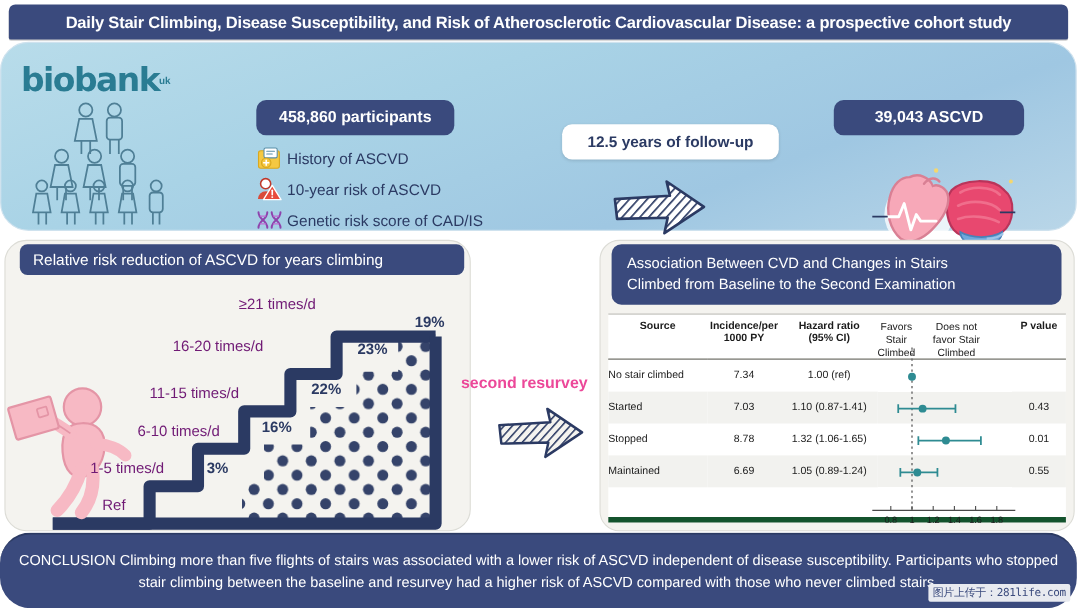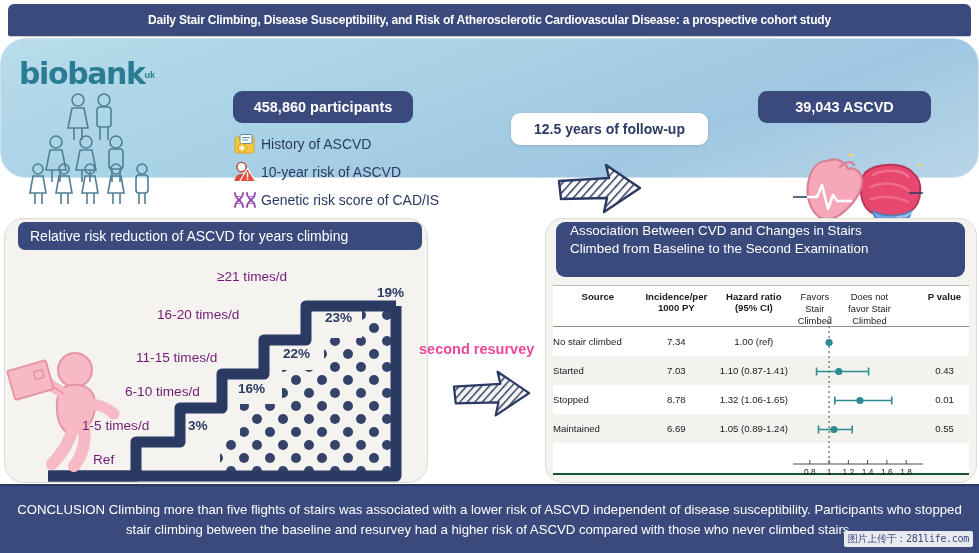--- a/index.html
+++ b/index.html
@@ -11,28 +11,28 @@
     position:relative;
   }
   .page { position:relative; width:979px; height:553px; }
 
   
   .title-bar {
     position:absolute; left:8px; top:4px; width:963px; height:32px;
     background:#3a4a7d;
     border-radius:6px 6px 2px 2px;
     display:flex; align-items:center; justify-content:center;
-    color:#ffffff; font-size:12px; font-weight:bold;
+    color:#ffffff; font-size:15px; font-weight:bold;
     letter-spacing:-0.2px;
     box-shadow:0 1px 0 rgba(0,0,0,.2);
   }
 
   
   .top-panel {
-    position:absolute; left:0px; top:38px; width:979px; height:140px;
+    position:absolute; left:0px; top:38px; width:979px; height:172px;
     background:linear-gradient(160deg,#b8dcea 0%,#a9d3e6 35%,#9fc7e2 70%,#b9d6e8 100%);
     border-radius:26px;
     border:1px solid #cfe2ee;
   }
   .biobank-logo {
     position:absolute; left:18px; top:20px; width:150px;
   }
   .biobank-word {
     font-size:30px; font-weight:bold; color:#2a7c93;
     letter-spacing:-1.4px; line-height:1;
@@ -99,29 +99,29 @@
   .forest-panel {
     position:absolute; left:545px; top:218px; width:432px; height:265px;
     background:#f4f3ef;
     border-radius:18px;
     border:1px solid #dcdcd6;
   }
   .forest-head {
     position:absolute; left:556px; top:222px; width:409px; height:55px;
     background:#3a4a7d; color:#fff;
     border-radius:9px;
-    display:flex; flex-direction:column; 
+    display:flex; flex-direction:column; justify-content:center;
     padding-left:14px;
     font-size:13.4px; line-height:1.35;
   }
   .table-card {
     position:absolute; left:553px; top:285px; width:416px; height:190px;
     background:#ffffff;
     border-top:1px solid #b9b9b3;
-    border-bottom:2px solid #14532d;
+    border-bottom:5px solid #14532d;
   }
   table.ft { width:100%; border-collapse:collapse; table-layout:fixed; }
   table.ft th, table.ft td { font-size:9.6px; color:#1b1b1b; padding:0; }
   table.ft th { font-weight:bold; vertical-align:top; padding-top:5px; }
   .c-source { width:88px; padding-left:6px; }
   .c-inc    { width:66px; text-align:center; }
   .c-hr     { width:86px; text-align:center; }
   .c-plot   { width:120px; }
   .c-p      { width:48px; text-align:center; }
   .hdr-rule { border-bottom:1px solid #8e8e88; }
@@ -132,20 +132,21 @@
 
   
   .conclusion {
     position:absolute; left:0px; top:484px; width:979px; height:69px;
     background:#3a4a7d; color:#ffffff;
     display:flex; align-items:center; justify-content:center;
     text-align:center;
     font-size:13.2px; line-height:1.48;
     padding:4px 12px;
     border-top:2px solid #2b3a63;
+    border-radius:28px;
   }
   .watermark {
     position:absolute; right:6px; bottom:6px;
     font-family:"DejaVu Sans Mono", monospace;
     font-size:10px; color:#3a4a7d;
     background:#e8eaf0;
     padding:1px 4px;
     border-radius:2px;
     letter-spacing:-0.3px;
   }

